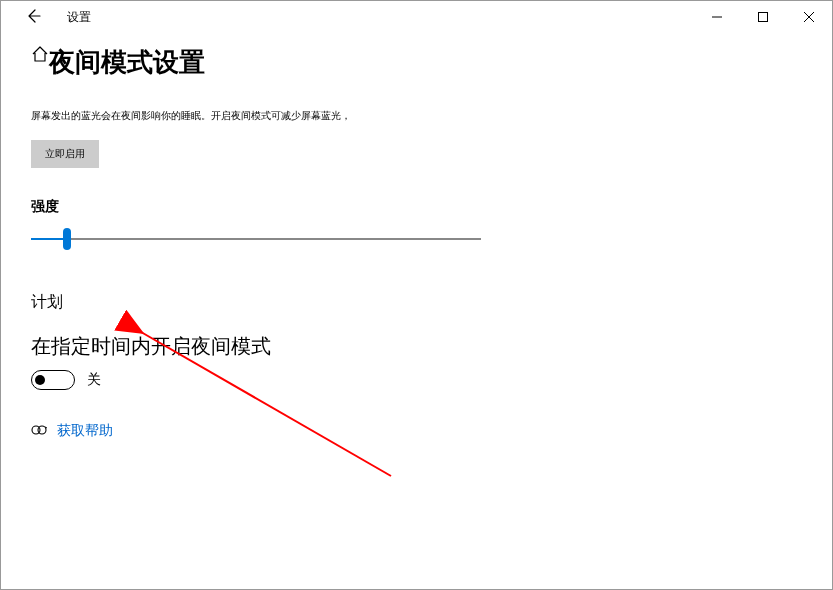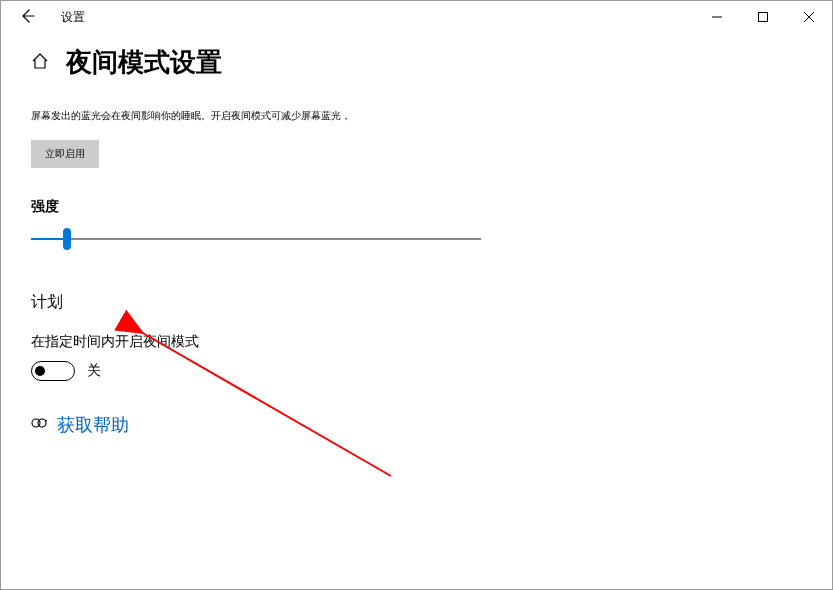--- a/index.html
+++ b/index.html
@@ -21,21 +21,21 @@
     height: 32px;
     display: flex;
     align-items: center;
     font-size: 12px;
     color: #000;
   }
   .titlebar .tb-left {
     display: flex;
     align-items: center;
     gap: 16px;
-    padding-left: 8px;
+    padding-left: 14px;
   }
   .tb-back {
     width: 36px;
     text-align: center;
     font-size: 14px;
     cursor: pointer;
   }
   .titlebar .tb-title {
     font-size: 12px;
   }
@@ -50,22 +50,21 @@
     align-items: center;
     justify-content: center;
     cursor: pointer;
   }
   .content {
     padding: 12px 30px 0 30px;
     position: relative;
   }
   .header-row {
     display: flex;
-    align-items: center;
-    gap: 17px;
+    gap: 0;
     margin-bottom: 28px;
   }
   .home-icon {
     font-size: 16px;
     line-height: 1;
   }
   .page-title {
     font-size: 26px;
     font-weight: 600;
   }
@@ -110,21 +109,21 @@
     height: 22px;
     background: #0078d7;
     border-radius: 4px;
     transform: translate(-50%, -2px);
   }
   .section-title {
     font-size: 16px;
     font-weight: 400;
     margin-bottom: 20px;
   }
-  .toggle-label { font-size: 14px; margin-bottom: 10px; }
+  .toggle-label { font-size: 20px; margin-bottom: 10px; }
   .toggle-row {
     display: flex;
     align-items: center;
     gap: 12px;
     margin-bottom: 32px;
   }
   .toggle {
     width: 44px;
     height: 20px;
     border: 1px solid #000;
@@ -144,21 +143,21 @@
     border-radius: 50%;
   }
   .toggle-state { font-size: 14px; }
   .help-link-row {
     display: flex;
     align-items: center;
     gap: 10px;
     cursor: pointer;
   }
   .help-icon { font-size: 15px; }
-  .help-link { color: #0066cc; font-size: 18px; }
+  .help-link { color: #0066cc; font-size: 14px; }
   .annotation {
     position: absolute;
     left: 80px;
     top: 275px;
     pointer-events: none;
   }
 </style>
 </head>
 <body>
 

